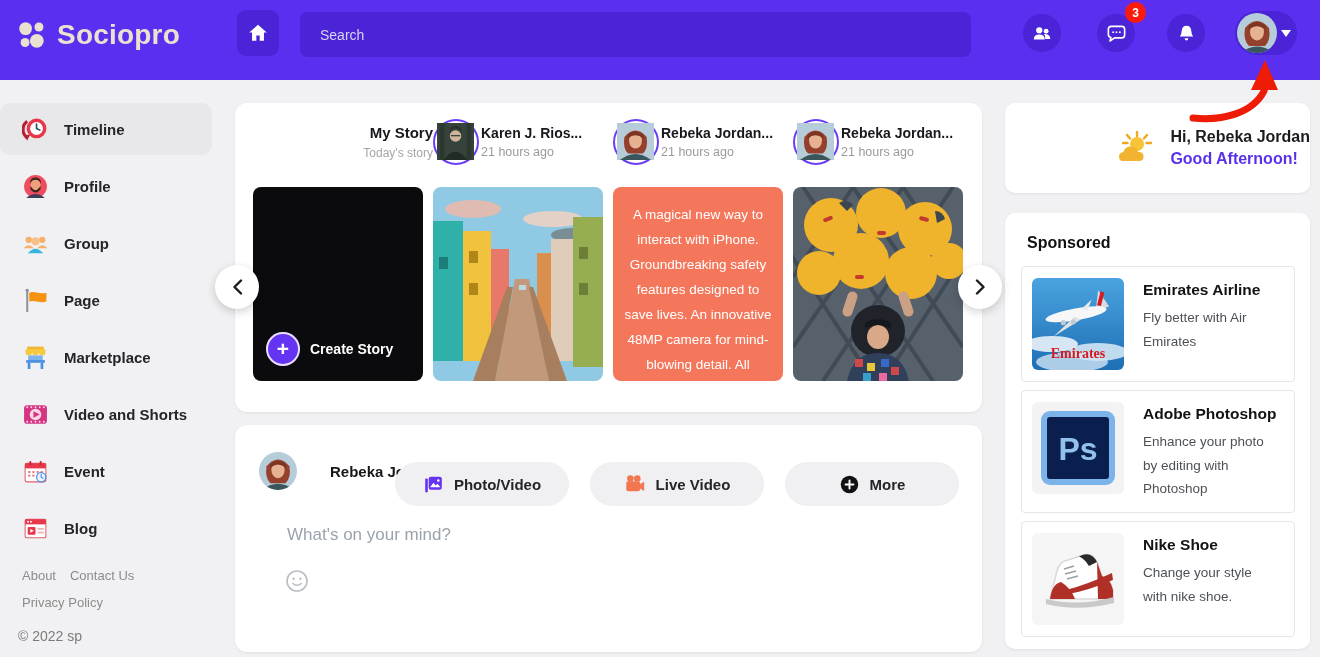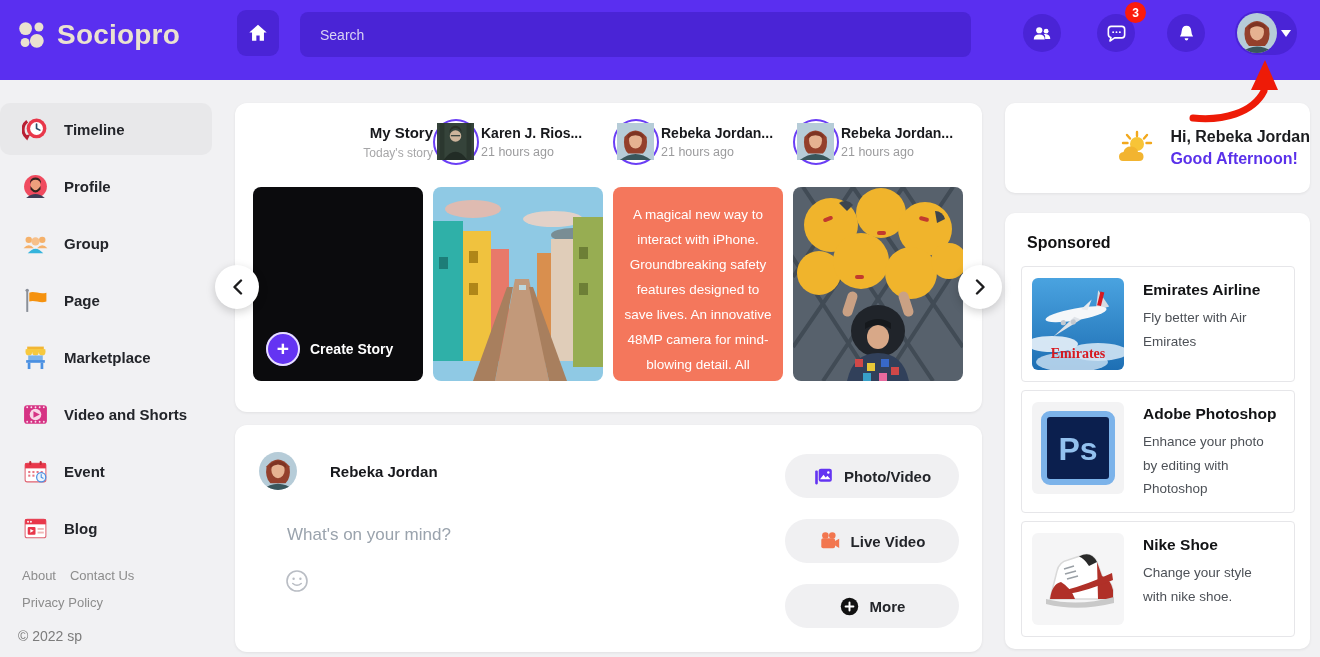--- a/index.html
+++ b/index.html
@@ -68,21 +68,21 @@
 
   
   .composer-card { left:235px; top:425px; width:747px; height:227px; }
   .composer-user { position:absolute; left:24px; top:27px; display:flex; align-items:center; gap:33px; }
   .composer-user .avatar { width:38px; height:38px; }
   .c-name { font-size:15px; font-weight:bold; color:#17181c; }
   .mind-input { position:absolute; left:52px; top:93px; width:460px; height:34px; border:none; outline:none;
                 font-size:17px; color:#444; background:transparent; font-family:"Liberation Sans", sans-serif; }
   .mind-input::placeholder { color:#9aa3ad; }
   .emoji-btn { position:absolute; left:50px; top:144px; background:none; border:none; cursor:pointer; }
-  .composer-actions { position:absolute; right:23px; top:29px; display:flex; flex-direction:column; gap:21px; }
+  .composer-actions { position:absolute; right:23px; top:37px; display:flex; flex-direction:row; gap:21px; }
   .action-btn { width:174px; height:44px; border-radius:24px; background:#f0f0f2; border:none; display:flex;
                 align-items:center; justify-content:center; gap:10px; font-size:15px; font-weight:bold;
                 color:#23252a; cursor:pointer; font-family:"Liberation Sans", sans-serif; }
 
   
   .greeting-card { left:1005px; top:103px; width:305px; height:90px; border-radius:10px; display:flex;
                    align-items:center; justify-content:flex-end; gap:13px; }
   .greet-l1 { font-size:16px; font-weight:bold; color:#1b1c1f; margin-bottom:4px; }
   .greet-l2 { font-size:16px; font-weight:bold; color:#5a31ea; }
 

